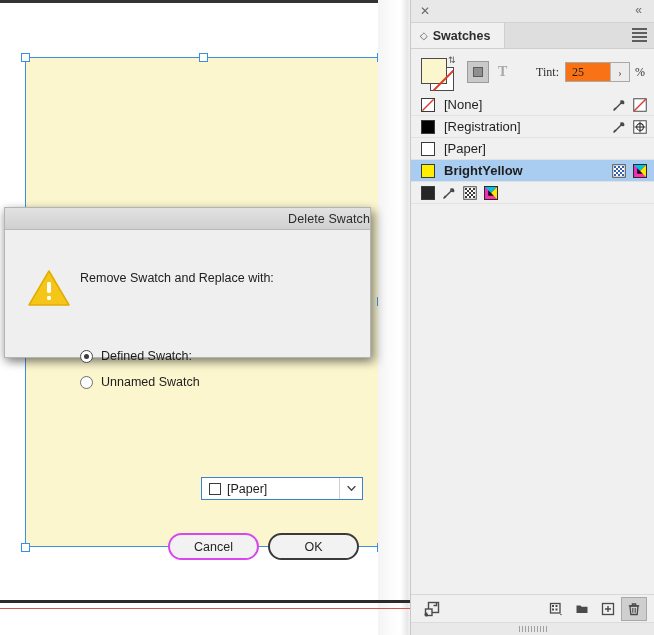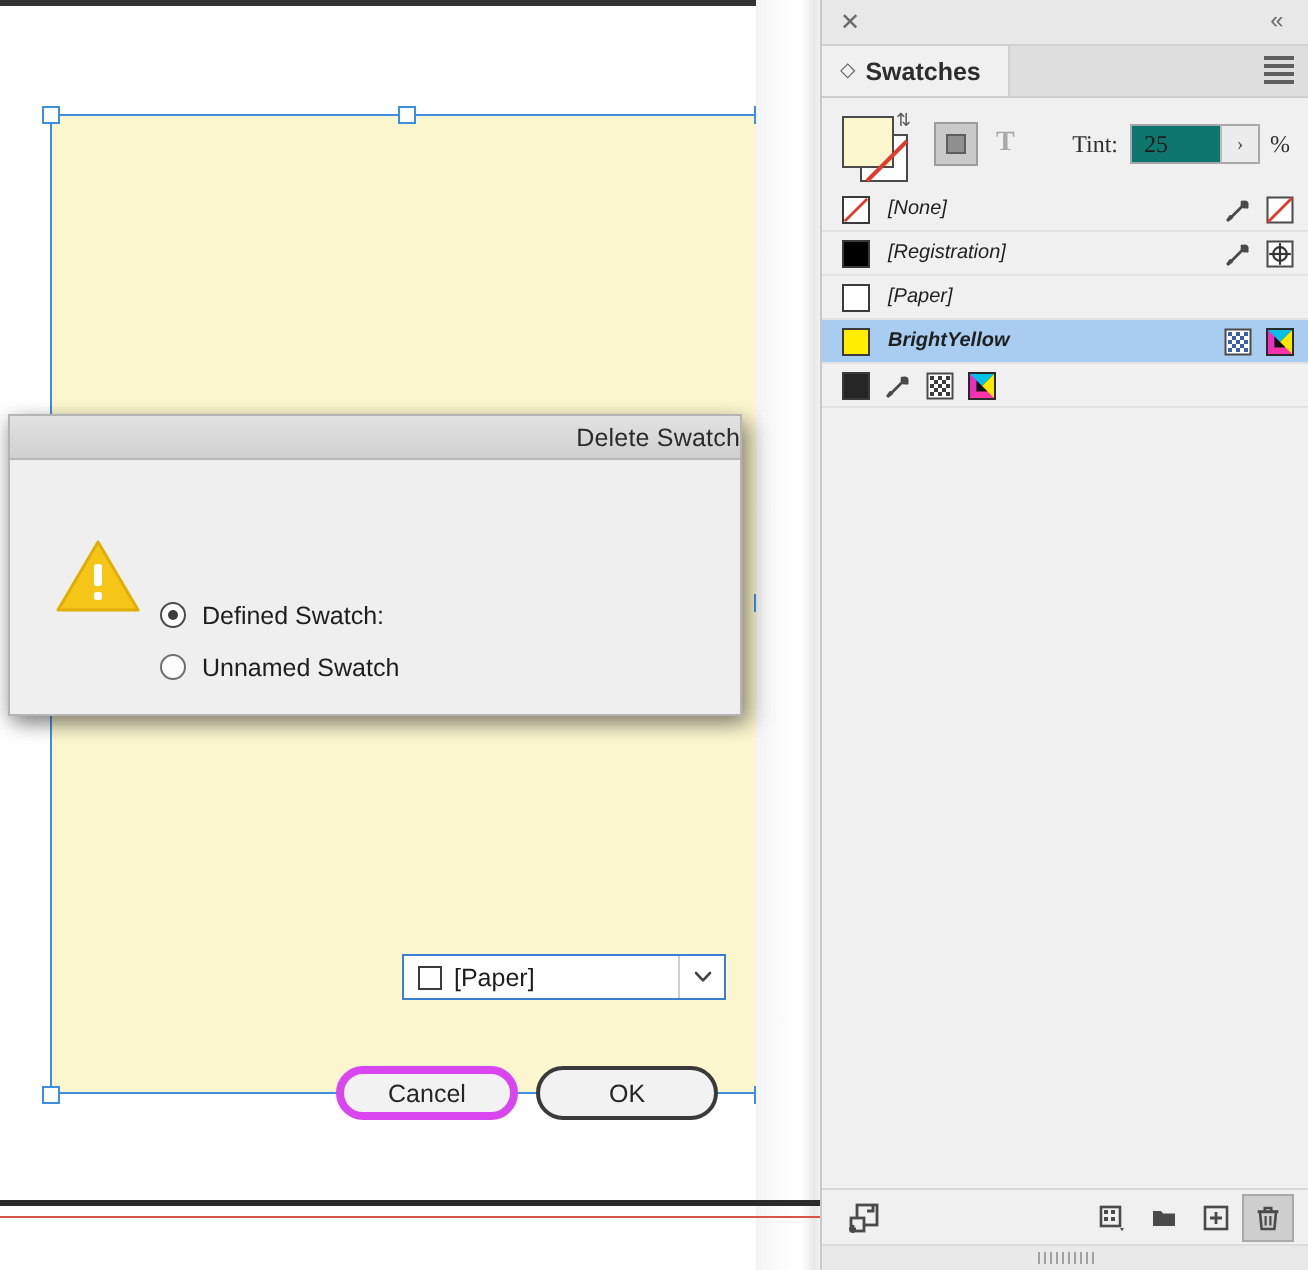--- a/index.html
+++ b/index.html
@@ -49,21 +49,21 @@
     background:linear-gradient(to bottom,#e2e2e2 0%,#d0d0d0 100%);
     border-bottom:1px solid #b8b8b8;
     display:flex;align-items:center;justify-content:flex-end;
   }
   #dialog-title{font-size:12.5px;color:#2b2b2b;letter-spacing:.1px;}
   #dialog-body{position:relative;padding:14px 0 0 0;height:128px;box-sizing:border-box;}
 
   #warn-icon{position:absolute;left:22px;top:38px;width:44px;height:40px;}
   #prompt{position:absolute;left:75px;top:41px;font-size:12.5px;color:#202020;}
 
-  .radio-row{position:absolute;display:flex;}
+  .radio-row{position:absolute;display:flex;align-items:center;margin-top:48px;}
   #row-defined{left:75px;top:71px;}
   #row-unnamed{left:75px;top:97px;}
   .radio{
     width:13px;height:13px;border-radius:50%;border:1px solid #6e6e6e;
     background:#fdfdfd;box-sizing:border-box;position:relative;margin-right:8px;flex:0 0 auto;
   }
   .radio.on{border-color:#4a4a4a;}
   .radio.on::after{
     content:"";position:absolute;left:3px;top:3px;width:5px;height:5px;border-radius:50%;background:#3c3c3c;
   }
@@ -82,21 +82,21 @@
   #swatch-select-arrow{
     width:23px;height:100%;border-left:1px solid #cfcfcf;box-sizing:border-box;
     display:flex;align-items:center;justify-content:center;color:#555;font-size:10px;
   }
 
   .dlg-btn{
     position:absolute;height:27px;border-radius:14px;background:#f2f2f2;
     display:flex;align-items:center;justify-content:center;
     font-size:12.5px;color:#262626;box-sizing:border-box;
   }
-  #btn-cancel{left:163px;top:325px;width:91px;border:4px solid #d946ef;}
+  #btn-cancel{left:163px;top:325px;width:91px;border:2px solid #d946ef;}
   #btn-ok{left:263px;top:325px;width:91px;border:2px solid #3a3a3a;}
 
   
   #panel{
     position:absolute;left:410px;top:0;width:244px;height:635px;
     background:#f0f0f0;border-left:1px solid #c8c8c8;box-sizing:border-box;
   }
   #panel-topbar{
     position:relative;height:22px;background:#e8e8e8;border-bottom:1px solid #d2d2d2;
   }
@@ -132,37 +132,37 @@
   #mode-buttons{position:absolute;left:56px;top:12px;display:flex;align-items:center;}
   #btn-solid{
     width:22px;height:22px;background:#c9c9c9;border:1px solid #9b9b9b;box-sizing:border-box;
     display:flex;align-items:center;justify-content:center;
   }
   #btn-solid i{display:block;width:10px;height:10px;background:#8f8f8f;border:1px solid #5c5c5c;box-sizing:border-box;}
   #btn-text{margin-left:9px;font-size:14px;color:#a8a8a8;font-family:"Liberation Serif",serif;font-weight:bold;}
 
   #tint-group{position:absolute;right:9px;top:13px;display:flex;align-items:center;font-family:Liberation Serif, serif;}
   #tint-label{font-size:12px;color:#303030;margin-right:6px;}
-  #tint-box{display:flex;align-items:center;height:20px;border:1px solid #a8a8a8;background:#0f766e;box-sizing:border-box;}
+  #tint-box{display:flex;align-items:center;height:20px;border:1px solid #a8a8a8;background:#f97316;box-sizing:border-box;}
   #tint-value{width:38px;font-size:12px;color:#1c1c1c;padding-left:6px;}
   #tint-arrow{
     width:19px;height:100%;background:#ececec;border-left:1px solid #bbb;box-sizing:border-box;
     display:flex;align-items:center;justify-content:center;font-size:10px;color:#4a4a4a;
   }
   #tint-pct{font-size:12px;color:#303030;margin-left:5px;}
 
   
   #swatch-list{position:absolute;left:0;top:94px;right:0;bottom:40px;background:#f0f0f0;overflow:hidden;}
   .swatch-row{
     position:relative;height:22px;display:flex;align-items:center;
     border-bottom:1px solid #e2e2e2;box-sizing:border-box;
   }
   .swatch-row.sel{background:#a8cdf0;}
   .sw-chip{width:14px;height:14px;margin-left:10px;border:1px solid #3a3a3a;box-sizing:border-box;flex:0 0 auto;position:relative;}
-  .sw-name{font-size:10px;color:#1f1f1f;margin-left:9px;flex:1 1 auto;font-style:italic;}
+  .sw-name{font-size:13px;color:#1f1f1f;margin-left:9px;flex:1 1 auto;}
   .sw-name.bold{font-weight:bold;}
   .sw-icons{display:flex;align-items:center;margin-right:7px;flex:0 0 auto;}
   .sw-icons > span{margin-left:7px;display:flex;align-items:center;justify-content:center;}
 
   .ico16{width:14px;height:14px;display:block;}
 
   
   #panel-footer{
     position:absolute;left:0;right:0;bottom:12px;height:28px;background:#f0f0f0;
     border-top:1px solid #d8d8d8;display:flex;align-items:center;
@@ -209,20 +209,21 @@
   </div>
 
   <div id="dialog-body">
 
     <svg id="warn-icon" viewBox="0 0 44 40">
       <path d="M22 3 L42 37 L2 37 Z" fill="#f5c518" stroke="#e0ae00" stroke-width="1.5" stroke-linejoin="round"></path>
       <rect x="20" y="14" width="4" height="11" rx="1.4" fill="#ffffff"></rect>
       <rect x="20" y="28" width="4" height="4" rx="1.4" fill="#ffffff"></rect>
     </svg>
 
+    <div id="prompt">Remove Swatch and Replace with:</div>
 
     <div class="radio-row" id="row-defined">
       <span class="radio on"></span>
       <span class="radio-label">Defined Swatch:</span>
     </div>
 
     <div class="radio-row" id="row-unnamed">
       <span class="radio"></span>
       <span class="radio-label">Unnamed Swatch</span>
     </div>

